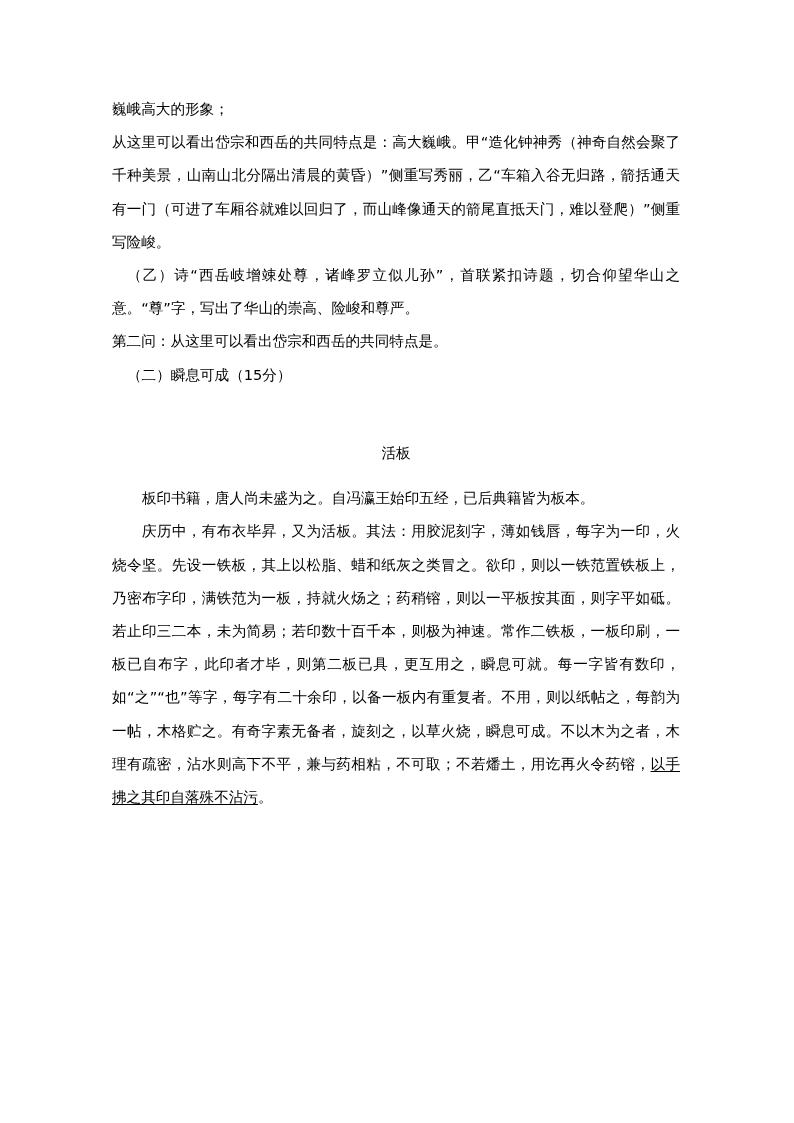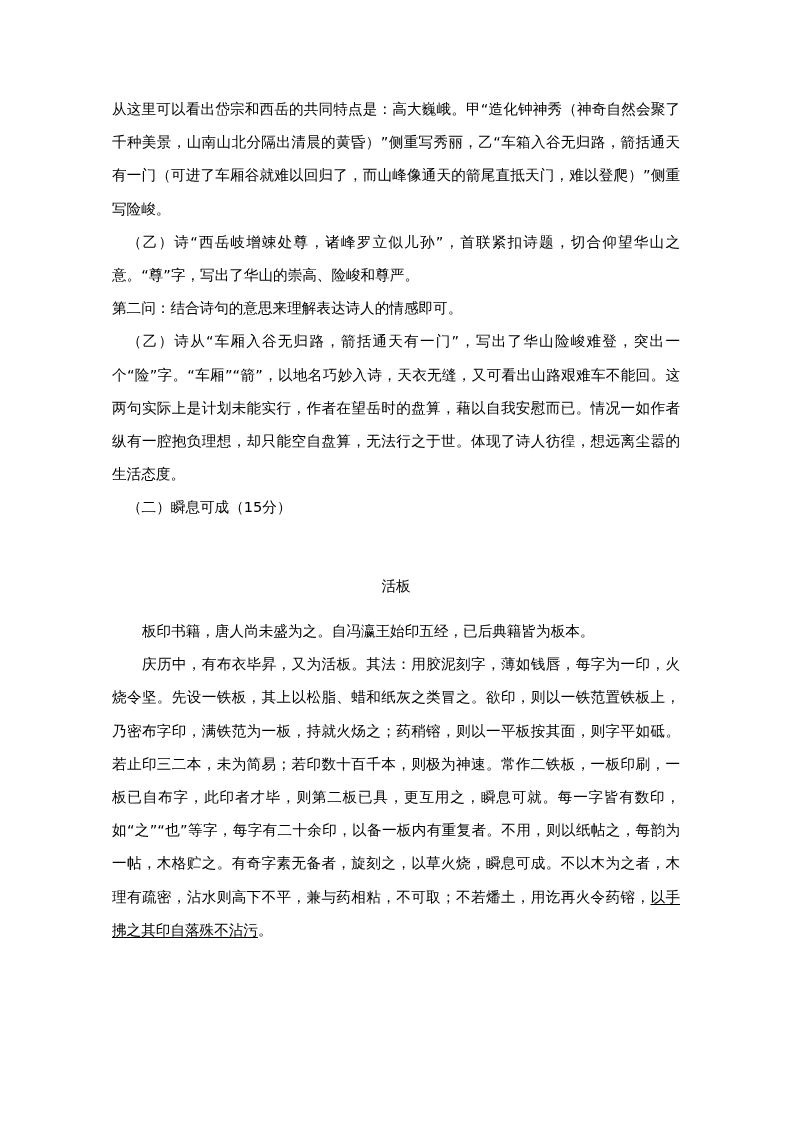--- a/index.html
+++ b/index.html
@@ -65,29 +65,29 @@
     text-underline-offset: 2px;
   }
 </style>
 </head>
 <body>
 
 <div class="page">
 
   <div class="content">
 
+    <p class="para">巍峨高大的形象；</p>
 
     <p class="para">从这里可以看出岱宗和西岳的共同特点是：高大巍峨。甲“造化钟神秀（神奇自然会聚了千种美景，山南山北分隔出清晨的黄昏）”侧重写秀丽，乙“车箱入谷无归路，箭括通天有一门（可进了车厢谷就难以回归了，而山峰像通天的箭尾直抵天门，难以登爬）”侧重写险峻。</p>
 
     <p class="para para-indent1">（乙）诗“西岳岐增竦处尊，诸峰罗立似儿孙”，首联紧扣诗题，切合仰望华山之意。“尊”字，写出了华山的崇高、险峻和尊严。</p>
 
-    <p class="para">第二问：结合诗句的意思来理解表达诗人的情感即可。</p>
+    <p class="para">第二问：从这里可以看出岱宗和西岳的共同特点是。</p>
 
 
-    <p class="para para-indent1">（乙）诗从“车厢入谷无归路，箭括通天有一门”，写出了华山险峻难登，突出一个“险”字。“车厢”“箭”，以地名巧妙入诗，天衣无缝，又可看出山路艰难车不能回。这两句实际上是计划未能实行，作者在望岳时的盘算，藉以自我安慰而已。情况一如作者纵有一腔抱负理想，却只能空自盘算，无法行之于世。体现了诗人彷徨，想远离尘嚣的生活态度。</p>
 
     <p class="para para-indent1">（二）瞬息可成（15分）</p>
 
     <div class="spacer-line"></div>
 
     <p class="centered">活板</p>
 
 
     <p class="para para-indent2">板印书籍，唐人尚未盛为之。自冯瀛王始印五经，已后典籍皆为板本。</p>
 

